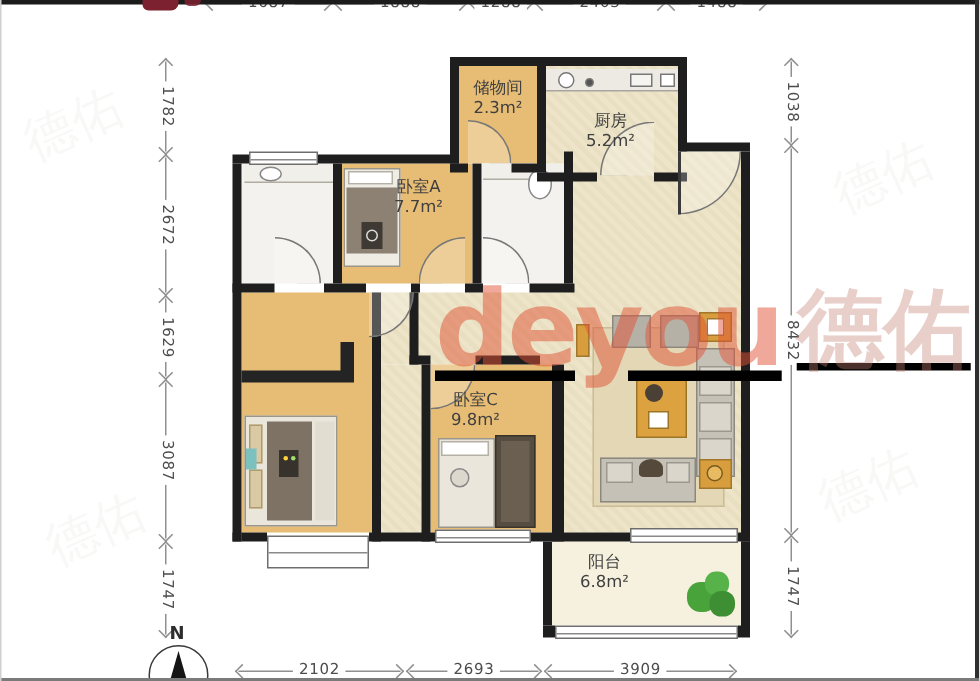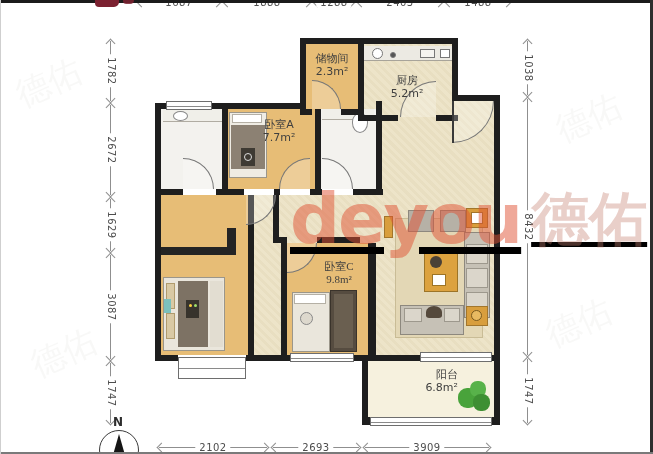--- a/index.html
+++ b/index.html
@@ -218,25 +218,25 @@
     <span class="ar">2.3m²</span>
   </div>
   <div class="abs room-label" style="left:376px;top:74px;width:62px;">
     <span class="nm">厨房</span>
     <span class="ar">5.2m²</span>
   </div>
   <div class="abs room-label" style="left:250px;top:118px;width:58px;">
     <span class="nm">卧室A</span>
     <span class="ar">7.7m²</span>
   </div>
-  <div class="abs room-label" style="left:309px;top:260px;width:60px;font-family:Liberation Serif, serif;">
+  <div class="abs room-label" style="left:287px;top:260px;width:60px;">
     <span class="nm">卧室C</span>
     <span class="ar">9.8m²</span>
   </div>
-  <div class="abs room-label" style="left:396px;top:368px;width:62px;text-align:right;">
+  <div class="abs room-label" style="left:372px;top:368px;width:62px;">
     <span class="nm">阳台</span>
     <span class="ar">6.8m²</span>
   </div>
 
   <div class="dim-h" style="left:138px;top:-4px;width:82px;">
       <div class="arr l"></div>
       <div class="arr r"></div>
       <span class="lbl">1687</span>
     </div>
   <div class="dim-h" style="left:224px;top:-4px;width:86px;">

